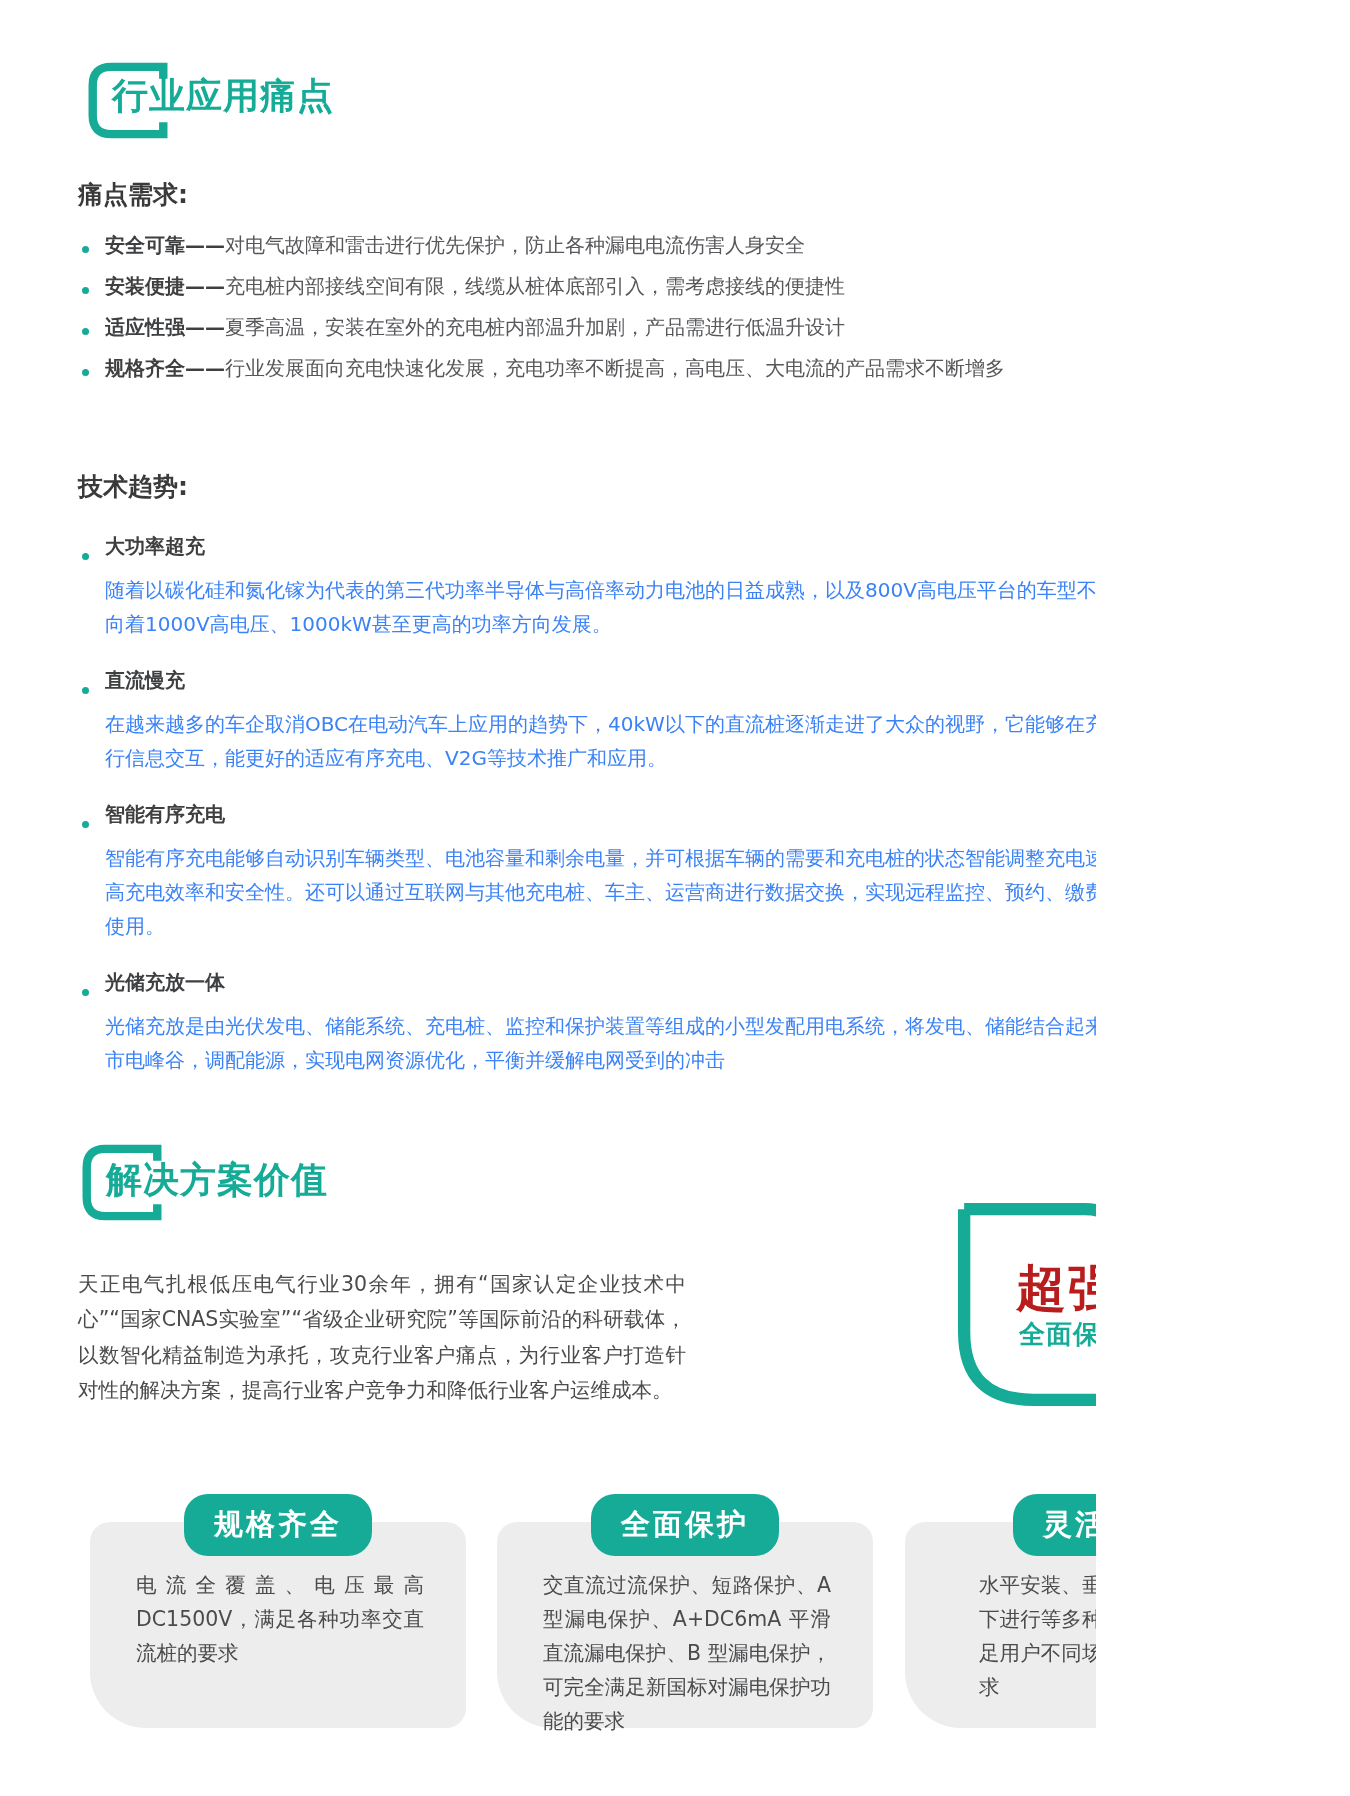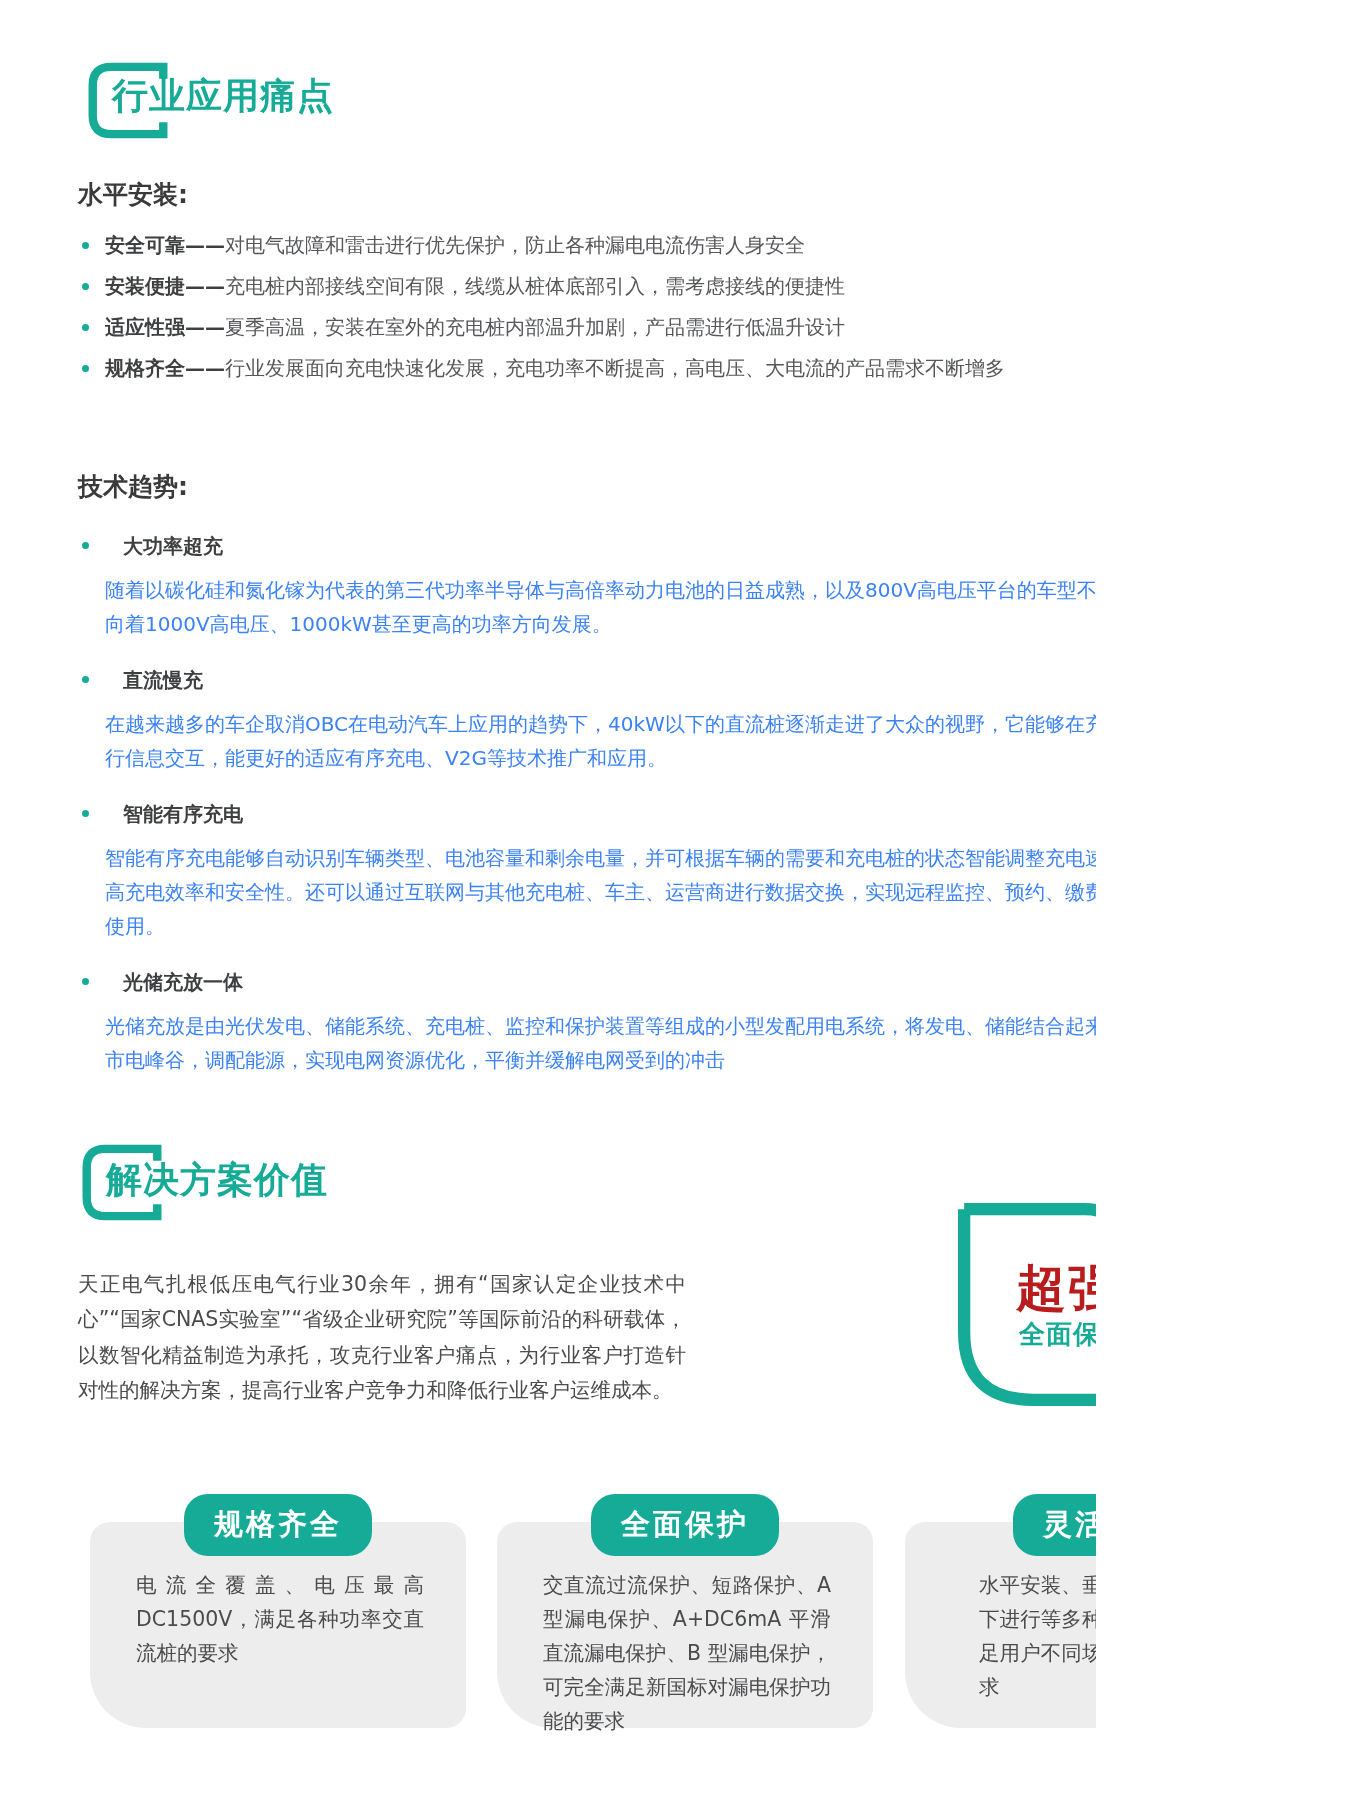--- a/index.html
+++ b/index.html
@@ -11,27 +11,27 @@
   
   .sec-header { position:absolute; }
   .bracket-icon { position:absolute; }
   .sec-title {
     position:absolute; font-size:36px; font-weight:700; color:#15ab97;
     letter-spacing:1px; white-space:nowrap;
   }
   
   .block { position:absolute; }
   .sub-heading { font-size:25px; font-weight:700; color:#3a3a3a; margin:0 0 22px 0; }
-  .pp-item { display:flex; align-items:flex-start; margin:0 0 17px 0; font-size:20px; line-height:24px; }
+  .pp-item { display:flex; align-items:center; margin:0 0 17px 0; font-size:20px; line-height:24px; }
   .dot { flex:0 0 auto; width:7px; height:7px; border-radius:50%; background:#15ab97; margin:9px 16px 0 4px; }
   .pp-label { font-weight:700; color:#3e3f41; white-space:nowrap; }
   .pp-text { color:#56575a; }
   
   .tr-item { margin-bottom:10px; }
-  .tr-label-row { display:flex; align-items:flex-start; font-size:20px; font-weight:700; color:#3e3f41; margin-bottom:13px;gap:18px; }
+  .tr-label-row { display:flex; align-items:flex-end; font-size:20px; font-weight:700; color:#3e3f41; margin-bottom:13px; }
   .tr-text { margin:0 0 26px 27px; font-size:20px; line-height:34px; color:#3b82f6; width:1170px; }
   
   .sol-paragraph {
     position:absolute; left:78px; top:1246px; width:608px;
     font-size:20.5px; line-height:35.5px; color:#4a4b4d; text-align:justify;
   }
   
   .feature { position:absolute; left:958px; top:1203px; width:340px; height:215px; }
   .feature-title {
     position:absolute; left:58px; top:52px; font-size:50px; font-weight:700;
@@ -65,21 +65,21 @@
   <div class="sec-header">
     <span class="bracket-icon" style="left:86px; top:60px;">
       <svg class="bracket" width="84" height="81" viewBox="0 0 100 96">
         <path d="M 92 22 V 8 H 30 Q 8 8 8 30 V 66 Q 8 88 30 88 H 92 V 74" fill="none" stroke="#15ab97" stroke-width="10"></path>
       </svg>
     </span>
     <span class="sec-title" style="left:112px; top:72px;">行业应用痛点</span>
   </div>
 
   <div class="block" style="left:78px; top:178px; width:1230px;">
-    <div class="sub-heading">水平安装:</div>
+    <div class="sub-heading">痛点需求:</div>
 
     <div class="pp-item">
       <span class="dot"></span>
       <span class="pp-label">安全可靠——</span>
       <span class="pp-text">对电气故障和雷击进行优先保护，防止各种漏电电流伤害人身安全</span>
     </div>
     <div class="pp-item">
       <span class="dot"></span>
       <span class="pp-label">安装便捷——</span>
       <span class="pp-text">充电桩内部接线空间有限，线缆从桩体底部引入，需考虑接线的便捷性</span>

